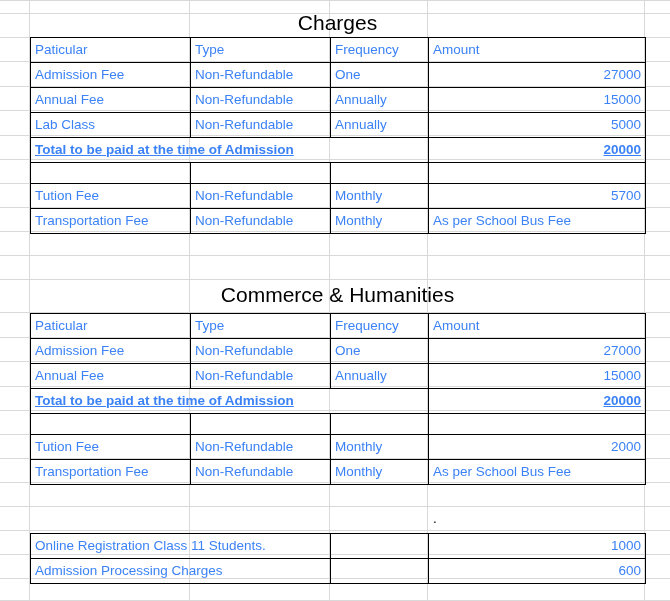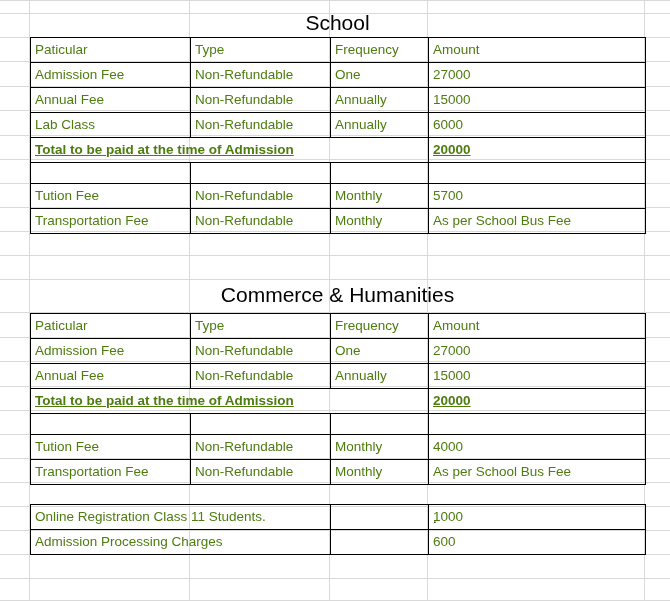--- a/index.html
+++ b/index.html
@@ -51,33 +51,33 @@
     color: #000000;
     white-space: nowrap;
     font-weight: normal;
   }
 
   table.fee-table {
     position: absolute;
     border-collapse: collapse;
     table-layout: fixed;
     font-size: 13.5px;
-    color: #4d7c0f;
+    color: #3b82f6;
   }
   table.fee-table td {
     border: 1.4px solid #000000;
     padding: 0 4px;
     height: 24px;
     line-height: 22px;
     overflow: hidden;
     white-space: nowrap;
     vertical-align: middle;
   }
   td.amt {
-    text-align: left;
+    text-align: right;
     padding-right: 5px;
   }
   td.bold {
     font-weight: bold;
     text-decoration: underline;
   }
   tr.spacer-row td {
     height: 20px;
   }
   .col-a { width: 160px; }
@@ -125,21 +125,21 @@
   <div class="grid-h" style="top:482px"></div>
   <div class="grid-h" style="top:506px"></div>
   <div class="grid-h" style="top:530px"></div>
   <div class="grid-h" style="top:554px"></div>
   <div class="grid-h" style="top:578px"></div>
   <div class="grid-h" style="top:600px"></div>
 </div>
 
 <div id="sheet-content">
 
-  <div class="section-title" style="left:30px; top:12px; width:615px;">School</div>
+  <div class="section-title" style="left:30px; top:12px; width:615px;">Charges</div>
 
   <table class="fee-table" style="left:30px; top:37px;">
     <colgroup>
       <col class="col-a">
         <col class="col-b">
         <col class="col-c">
         <col class="col-d">
     </colgroup>
     <tbody>
       <tr>
@@ -157,21 +157,21 @@
       <tr>
         <td>Annual Fee</td>
         <td>Non-Refundable</td>
         <td>Annually</td>
         <td class="amt">15000</td>
       </tr>
       <tr>
         <td>Lab Class</td>
         <td>Non-Refundable</td>
         <td>Annually</td>
-        <td class="amt">6000</td>
+        <td class="amt">5000</td>
       </tr>
       <tr>
         <td class="bold" colspan="3">Total to be paid at the time of Admission</td>
         <td class="amt bold">20000</td>
       </tr>
       <tr class="spacer-row">
         <td></td>
         <td></td>
         <td></td>
         <td></td>
@@ -226,34 +226,34 @@
       <tr class="spacer-row">
         <td></td>
         <td></td>
         <td></td>
         <td></td>
       </tr>
       <tr>
         <td>Tution Fee</td>
         <td>Non-Refundable</td>
         <td>Monthly</td>
-        <td class="amt">4000</td>
+        <td class="amt">2000</td>
       </tr>
       <tr>
         <td>Transportation Fee</td>
         <td>Non-Refundable</td>
         <td>Monthly</td>
         <td>As per School Bus Fee</td>
       </tr>
     </tbody>
   </table>
 
   <div class="stray-dot" style="left:433px; top:512px;">.</div>
 
-  <table class="fee-table" style="left:30px; top:504px;">
+  <table class="fee-table" style="left:30px; top:533px;">
     <colgroup>
       <col style="width:300px">
         <col style="width:98px">
         <col style="width:217px">
     </colgroup>
     <tbody>
       <tr>
         <td>Online Registration Class 11 Students.</td>
         <td></td>
         <td class="amt">1000</td>

